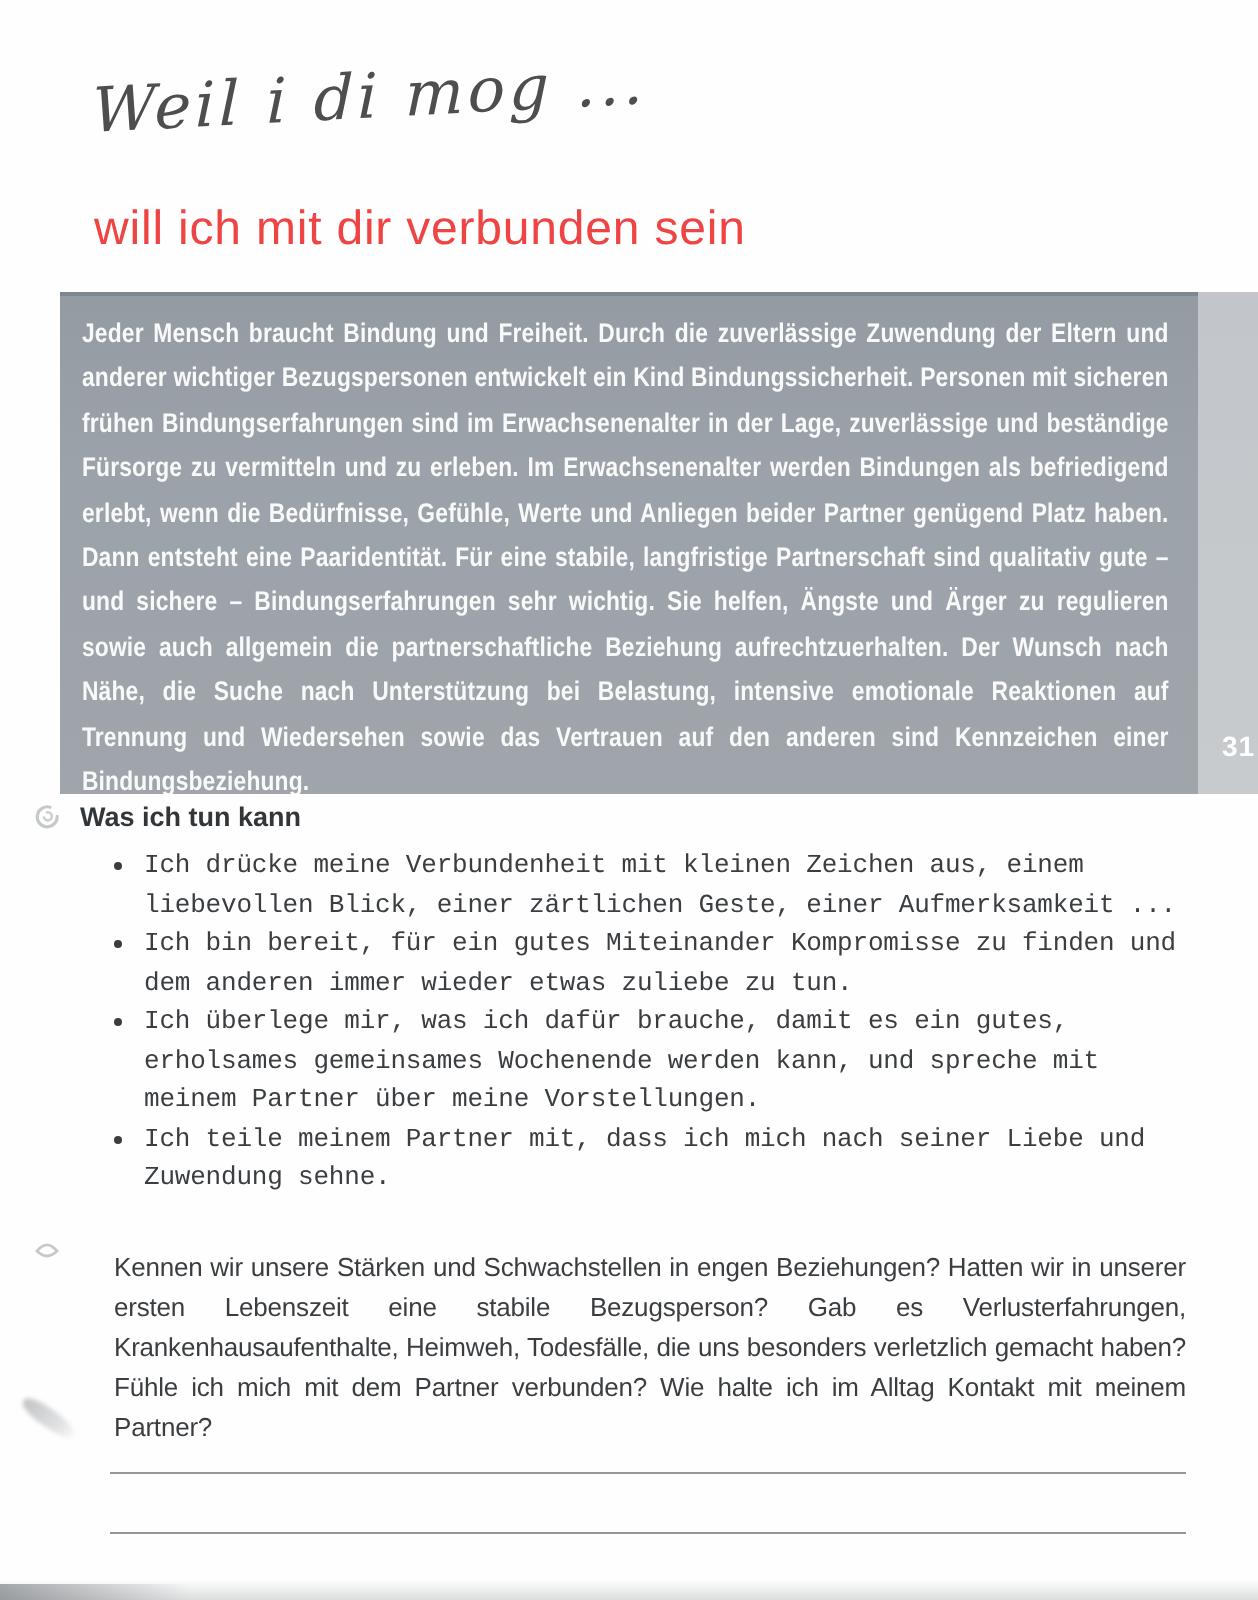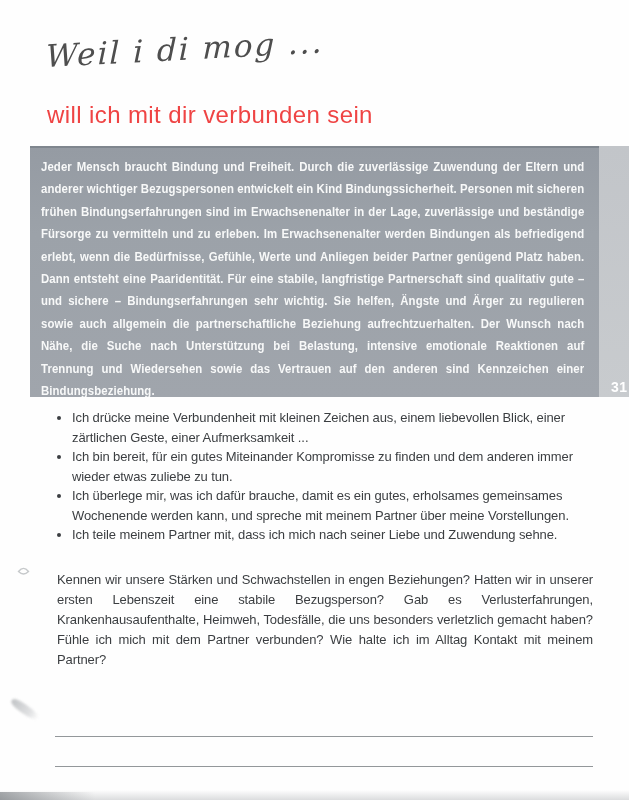--- a/index.html
+++ b/index.html
@@ -54,21 +54,21 @@
     letter-spacing:0.1px;
     color:#f8f9f9;
     text-align:justify;
   }
   .page-strip{
     position:absolute;left:599px;top:146px;
     width:30px;height:251px;
     background:linear-gradient(180deg,#c2c5c9 0%,#c8cbce 100%);
   }
   .page-num{
-    position:absolute;bottom:2px;left:0;right:4px;
+    position:absolute;bottom:16px;left:0;right:4px;
     text-align:center;
     color:#ffffff;
     font-size:14px;font-weight:700;
     letter-spacing:0.5px;
     margin-left:12px;
   }
 
   
   .content{
     position:absolute;left:40px;top:401px;width:553px;
@@ -90,20 +90,21 @@
   .swirl-icon svg{display:block;}
 
   ul.action-list{
     list-style:none;
     margin:7px 0 0 0;padding:0;
   }
   ul.action-list li{
     position:relative;
     padding-left:32px;
     line-height:19.5px;
+    font-family:Liberation Mono, monospace;
   }
   ul.action-list li::before{
     content:"";
     position:absolute;left:17px;top:8px;
     width:4px;height:4px;border-radius:50%;
     background:#3b3e41;
   }
 
   .questions-head{margin-top:19px;}
   .questions-para{
@@ -154,20 +155,29 @@
   <div class="intro-box">
     <p class="intro-text">Jeder Mensch braucht Bindung und Freiheit. Durch die zuverlässige Zuwendung der Eltern und anderer wichtiger Bezugspersonen entwickelt ein Kind Bindungssicherheit. Personen mit sicheren frühen Bindungserfahrungen sind im Erwachsenenalter in der Lage, zuverlässige und beständige Fürsorge zu vermitteln und zu erleben. Im Erwachsenenalter werden Bindungen als befriedigend erlebt, wenn die Bedürfnisse, Gefühle, Werte und Anliegen beider Partner genügend Platz haben. Dann entsteht eine Paaridentität. Für eine stabile, langfristige Partnerschaft sind qualitativ gute – und sichere – Bindungserfahrungen sehr wichtig. Sie helfen, Ängste und Ärger zu regulieren sowie auch allgemein die partnerschaftliche Beziehung aufrechtzuerhalten. Der Wunsch nach Nähe, die Suche nach Unterstützung bei Belastung, intensive emotionale Reaktionen auf Trennung und Wiedersehen sowie das Vertrauen auf den anderen sind Kennzeichen einer Bindungsbeziehung.</p>
   </div>
 
   <div class="page-strip">
     <span class="page-num">31</span>
   </div>
 
   <div class="content">
 
+    <div class="section-head">
+      <span class="swirl-icon">
+        <svg width="13" height="13" viewBox="0 0 13 13">
+          <path d="M8 1.6 A5 5 0 1 0 11.6 6.2" fill="none" stroke="#c6c9cb" stroke-width="1.6" stroke-linecap="round"></path>
+          <path d="M6.5 4.2 A2 2 0 1 1 5 6.8" fill="none" stroke="#cdd0d2" stroke-width="1.3" stroke-linecap="round"></path>
+        </svg>
+      </span>
+      <h2>Was ich tun kann</h2>
+    </div>
 
     <ul class="action-list">
         <li>Ich drücke meine Verbundenheit mit kleinen Zeichen aus, einem liebevollen Blick, einer zärtlichen Geste, einer Aufmerksamkeit ...</li>
         <li>Ich bin bereit, für ein gutes Miteinander Kompromisse zu finden und dem anderen immer wieder etwas zuliebe zu tun.</li>
         <li>Ich überlege mir, was ich dafür brauche, damit es ein gutes, erholsames gemeinsames Wochenende werden kann, und spreche mit meinem Partner über meine Vorstellungen.</li>
         <li>Ich teile meinem Partner mit, dass ich mich nach seiner Liebe und Zuwendung sehne.</li>
       </ul>
 
     <div class="section-head questions-head">
       <span class="swirl-icon">

